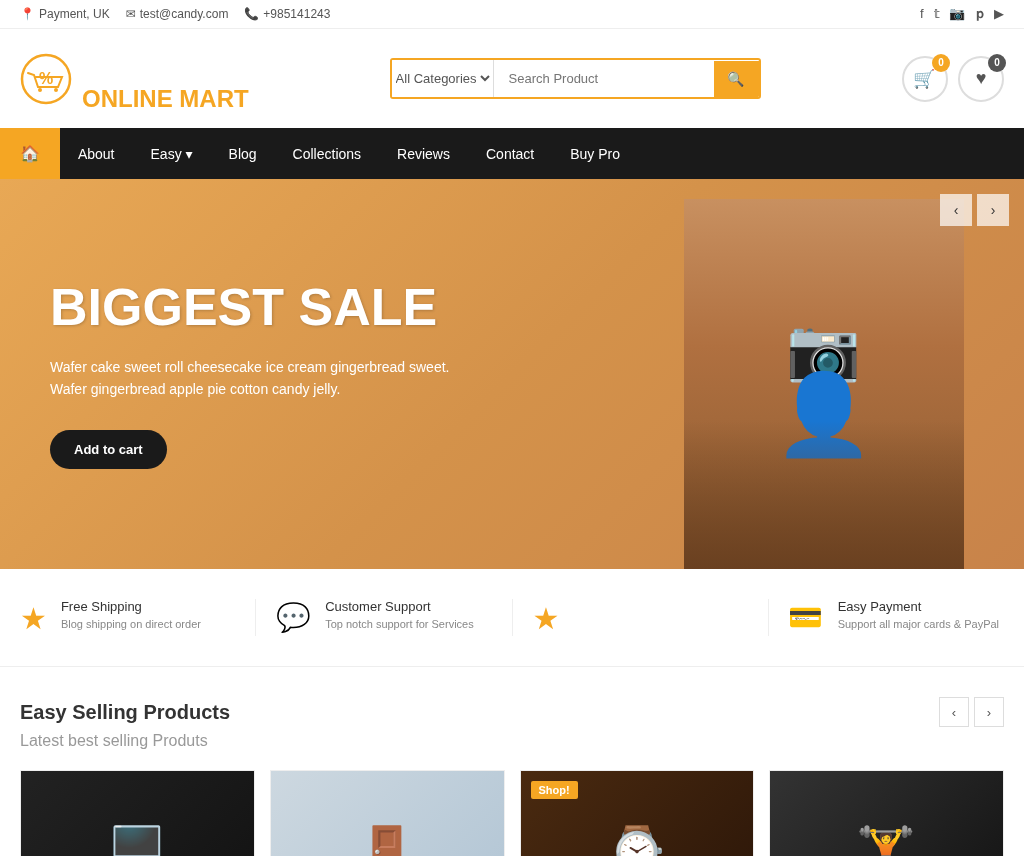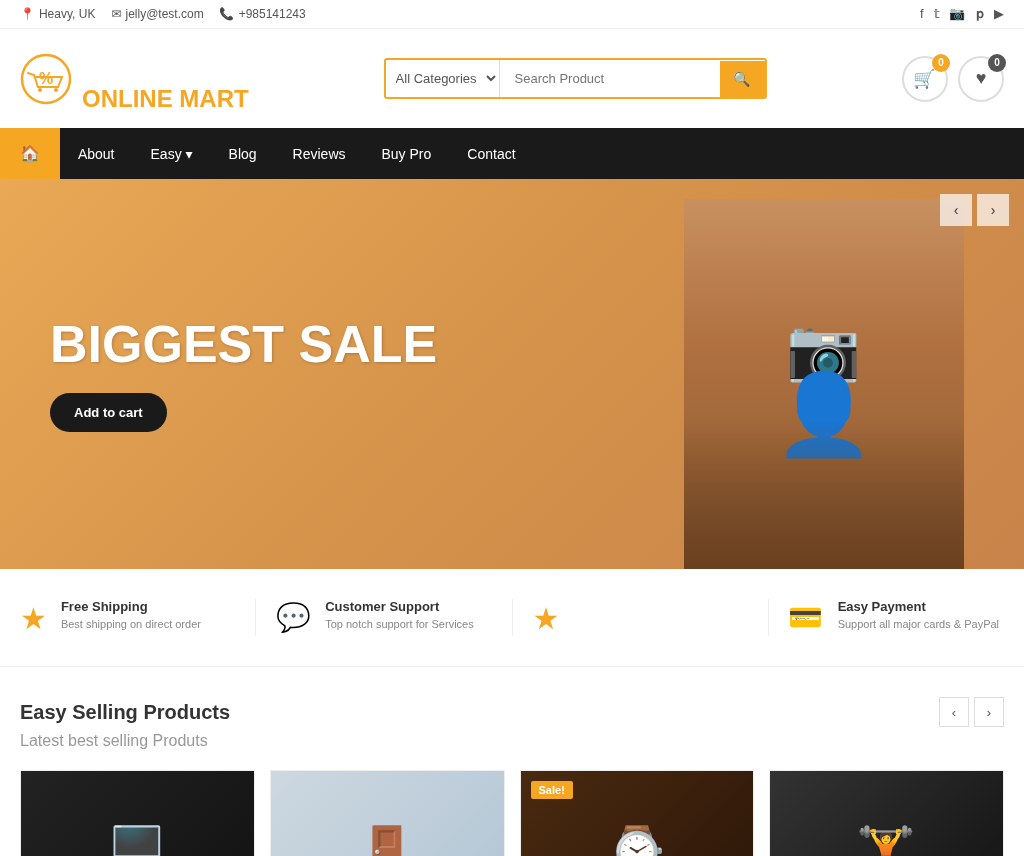--- a/index.html
+++ b/index.html
@@ -27,21 +27,21 @@
       padding: 15px 20px;
       display: flex;
       align-items: center;
       justify-content: space-between;
     }
     .logo { display: flex; align-items: center; gap: 10px; }
     .logo-text { font-size: 24px; font-weight: 900; color: #333; margin-top: 41px; }
     .logo-text span { color: #f5a623; }
     .search-bar { display: flex; align-items: center; border: 2px solid #f5a623; border-radius: 3px; overflow: hidden; }
     .search-select {
-      border: none; outline: none; padding: 10px 6px;
+      border: none; outline: none; padding: 10px 0;
       background: #fff; font-size: 13px; color: #555;
       border-right: 1px solid #ddd; cursor: pointer;
     }
     .search-input {
       border: none; outline: none; padding: 10px 15px;
       font-size: 13px; width: 220px; color: #1d4ed8;
     }
     .search-btn {
       background: #f5a623; border: none; padding: 10px 14px;
       cursor: pointer; color: #fff; font-size: 14px;
@@ -137,21 +137,21 @@
       padding: 30px 20px;
       gap: 20px;
       border-bottom: 1px solid #eee;
     }
     .feature-item {
       flex: 1; display: flex; align-items: flex-start; gap: 14px;
     }
     .feature-icon {
       font-size: 28px; color: #f5a623; flex-shrink: 0; margin-top: 2px;
     }
-    .feature-text h4 { font-size: 13px; font-weight: 700; color: #333; margin-bottom: 4px; }
+    .feature-text h4 { font-size: 13px; font-weight: 400; color: #333; margin-bottom: 4px; }
     .feature-text p { font-size: 11px; color: #888; }
 
     
     .products-section { background: #fff; padding: 30px 20px 10px; }
     .products-header {
       display: flex; justify-content: space-between; align-items: center;
       margin-bottom: 5px;
     }
     .products-header h2 { font-size: 20px; font-weight: 700; color: #333; }
     .products-nav { display: flex; gap: 5px; }
@@ -217,25 +217,25 @@
     
     .feature-divider { width: 1px; background: #eee; }
   </style>
 </head>
 <body>
 
 <div class="topbar">
   <div class="topbar-left">
     <span>
       <span>📍</span>
-      <span>Heavy, UK</span>
+      <span>Payment, UK</span>
     </span>
     <span>
       <span>✉</span>
-      <span>jelly@test.com</span>
+      <span>test@candy.com</span>
     </span>
     <span>
       <span>📞</span>
       <span>+985141243</span>
     </span>
   </div>
   <div class="topbar-right">
     <a href="#" title="Facebook">f</a>
     <a href="#" title="Twitter">𝕥</a>
     <a href="#" title="Instagram">📷</a>
@@ -279,29 +279,34 @@
       <span class="badge">0</span>
     </div>
   </div>
 </div>
 
 <nav class="navbar">
   <div class="nav-home">🏠</div>
   <a class="nav-item" href="#">About</a>
   <a class="nav-item" href="#">Easy ▾</a>
   <a class="nav-item" href="#">Blog</a>
+  <a class="nav-item" href="#">Collections</a>
   <a class="nav-item" href="#">Reviews</a>
+  <a class="nav-item" href="#">Contact</a>
   <a class="nav-item" href="#">Buy Pro</a>
-  <a class="nav-item" href="#">Contact</a>
 </nav>
 
 <div class="hero">
   <div class="hero-content">
     <div class="hero-title">
       <div>BIGGEST SALE</div>
+    </div>
+    <div class="hero-subtitle">
+      <div>Wafer cake sweet roll cheesecake ice cream gingerbread sweet.</div>
+      <div>Wafer gingerbread apple pie cotton candy jelly.</div>
     </div>
     <button class="hero-btn">Add to cart</button>
   </div>
 
   <div class="hero-image">
     <div class="hero-person">
 
       <div style="width:100%;height:100%;display:flex;flex-direction:column;align-items:center;justify-content:center;background:linear-gradient(180deg,#c89060 0%,#b07040 40%,#8a5a30 100%);position:relative;">
         <div style="font-size:60px;margin-bottom:-10px;">📷</div>
         <div style="font-size:80px;line-height:1;">👤</div>
@@ -314,21 +319,21 @@
     <button class="hero-nav-btn">‹</button>
     <button class="hero-nav-btn">›</button>
   </div>
 </div>
 
 <div class="features">
   <div class="feature-item">
     <div class="feature-icon" style="font-size:30px;color:#f5a623;">★</div>
     <div class="feature-text">
       <h4>Free Shipping</h4>
-      <p>Best shipping on direct order</p>
+      <p>Blog shipping on direct order</p>
     </div>
   </div>
   <div class="feature-divider"></div>
   <div class="feature-item">
     <div class="feature-icon">💬</div>
     <div class="feature-text">
       <h4>Customer Support</h4>
       <p>Top notch support for Services</p>
     </div>
   </div>
@@ -365,21 +370,21 @@
     </div>
 
     <div class="product-card">
       <div class="product-img product-img-2">
         <div class="door-img"></div>
       </div>
     </div>
 
     <div class="product-card">
       <div class="product-img product-img-3">
-        <span class="sale-badge">Sale!</span>
+        <span class="sale-badge">Shop!</span>
         <div class="watch-img"></div>
       </div>
     </div>
 
     <div class="product-card">
       <div class="product-img product-img-4">
         <div class="weights-img"></div>
       </div>
     </div>
 

